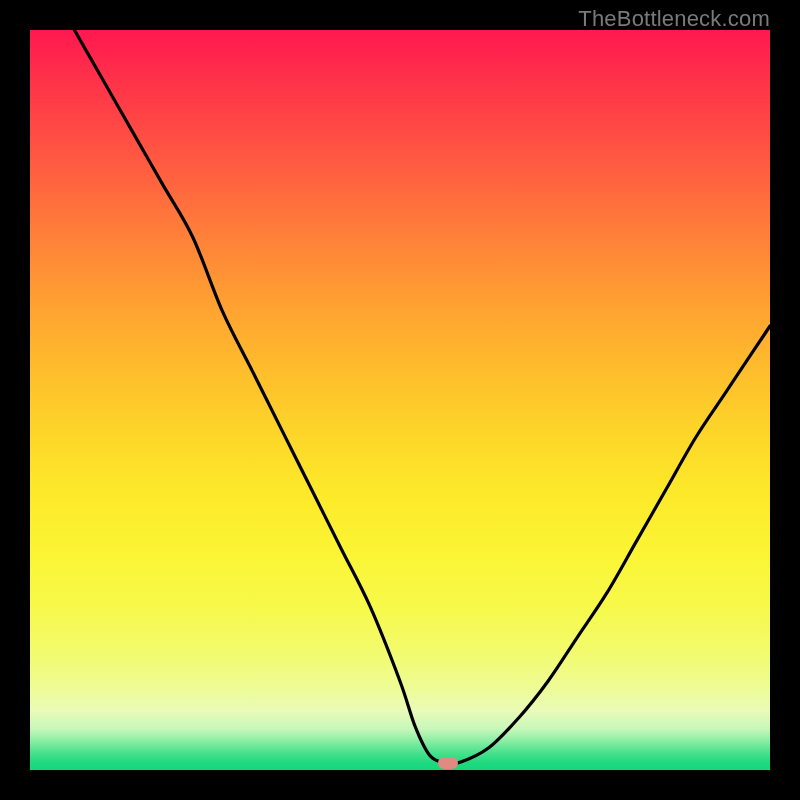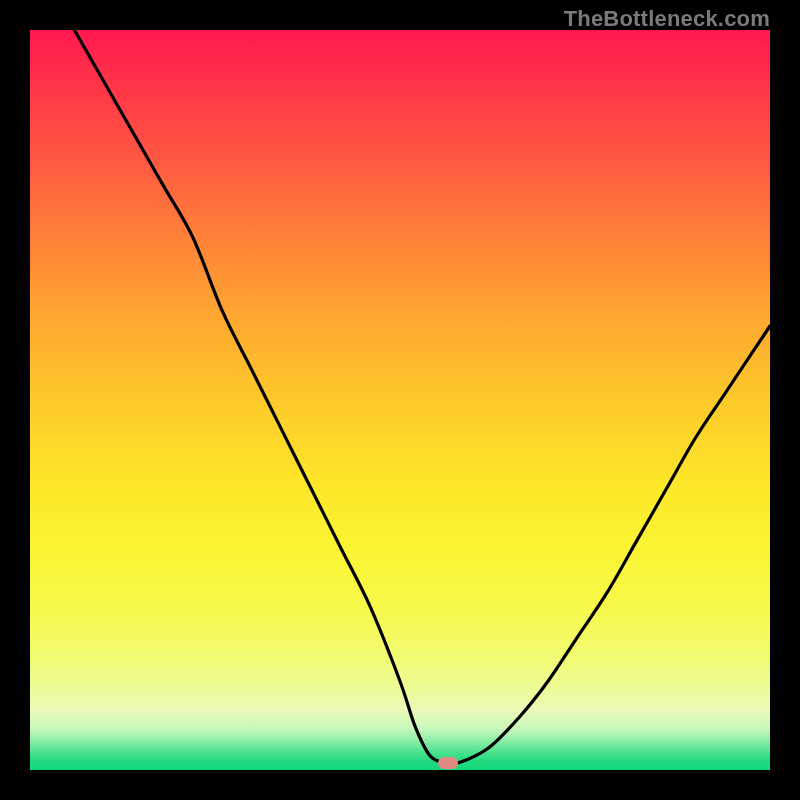--- a/index.html
+++ b/index.html
@@ -56,21 +56,21 @@
     left: 0; top: 0;
     width: 740px;
     height: 740px;
   }
   .watermark {
     position: absolute;
     top: 6px;
     right: 30px;
     color: #7a7a7a;
     font-size: 22px;
-    font-weight: 700;
+    font-weight: 400;
     letter-spacing: 0.2px;
     user-select: none;
   }
   .marker {
     position: absolute;
     width: 20px;
     height: 12px;
     border-radius: 6px;
     background: #e18a82;
     transform: translate(-50%, -50%);

